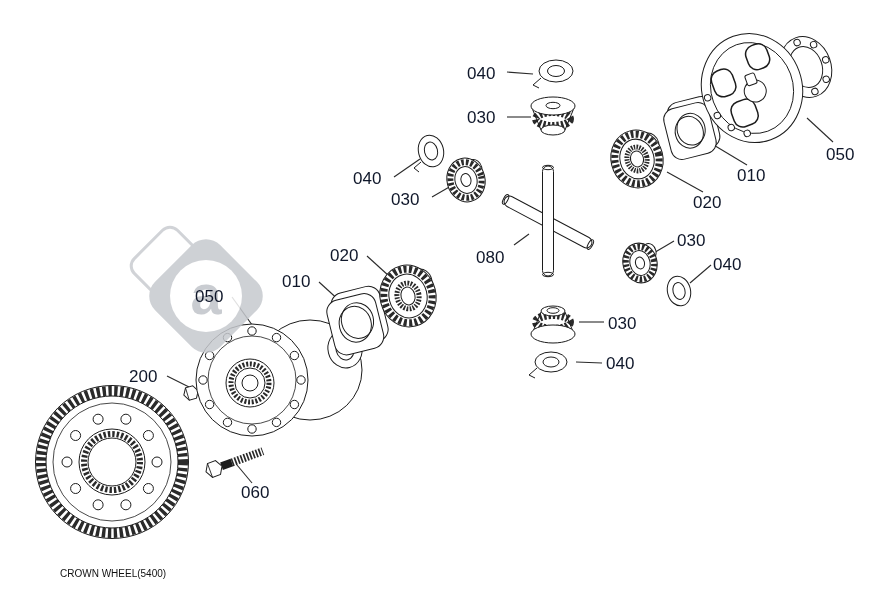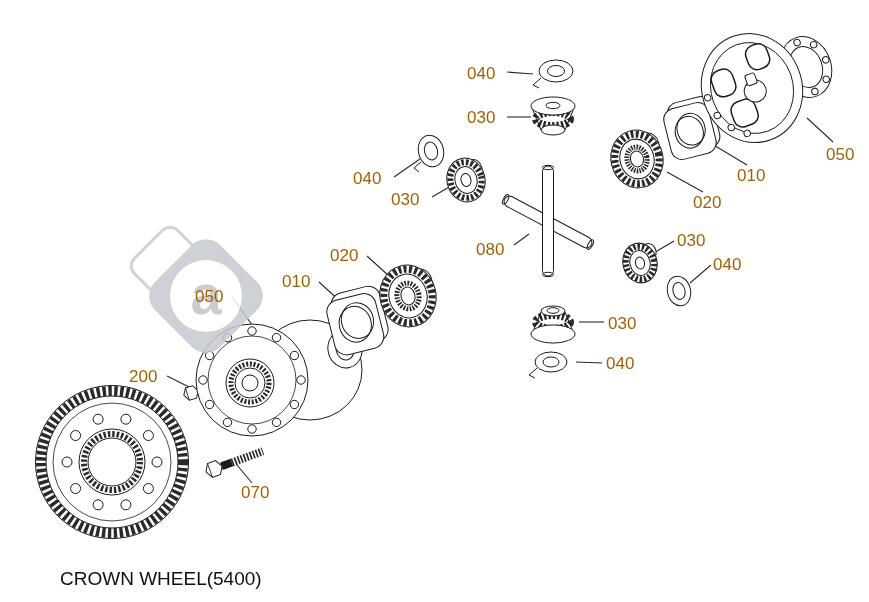--- a/index.html
+++ b/index.html
@@ -13,22 +13,22 @@
   .wm-bubble { position:absolute; left:160px; top:250px; width:92px; height:92px;
     background:#c6c9ce; border-radius:20px; transform:rotate(45deg); }
   .wm-diamond { position:absolute; left:138px; top:234px; width:58px; height:58px;
     border:3px solid #c9ccd1; border-radius:12px; transform:rotate(45deg); }
   .wm-circle { position:absolute; left:170px; top:260px; width:72px; height:72px;
     background:#ffffff; border-radius:50%; text-align:center; line-height:70px;
     font-size:56px; font-weight:bold; color:#c0c4c9; }
   .wm-text { position:absolute; left:266px; top:256px; font-size:67px;
     font-weight:bold; color:#c6c9ce; letter-spacing:0px; white-space:nowrap; }
   .callout { position:absolute; z-index:3; font-size:17px; font-weight:500;
-    color:#a16207; white-space:nowrap; }
-  .caption { position:absolute; z-index:3; left:60px; top:568px; font-size:19px;
+    color:#0f172a; white-space:nowrap; }
+  .caption { position:absolute; z-index:3; left:60px; top:568px; font-size:10px;
     color:#111111; }
 </style>
 </head>
 <body>
 
 <div class="stage">
 
   <svg width="869" height="602" viewBox="0 0 869 602">
 
     <g stroke="#2a2a2a" stroke-width="1.1">
@@ -253,25 +253,25 @@
     <div class="wm-circle">a</div>
   </div>
 
   <div class="callout" style="left:467px;top:64px">040</div>
   <div class="callout" style="left:467px;top:108px">030</div>
   <div class="callout" style="left:353px;top:169px">040</div>
   <div class="callout" style="left:391px;top:190px">030</div>
   <div class="callout" style="left:826px;top:145px">050</div>
   <div class="callout" style="left:737px;top:166px">010</div>
   <div class="callout" style="left:693px;top:193px">020</div>
-  <div class="callout" style="left:476px;top:240px">080</div>
+  <div class="callout" style="left:476px;top:248px">080</div>
   <div class="callout" style="left:677px;top:231px">030</div>
   <div class="callout" style="left:713px;top:255px">040</div>
   <div class="callout" style="left:330px;top:246px">020</div>
   <div class="callout" style="left:282px;top:272px">010</div>
   <div class="callout" style="left:195px;top:287px">050</div>
   <div class="callout" style="left:608px;top:314px">030</div>
   <div class="callout" style="left:606px;top:354px">040</div>
   <div class="callout" style="left:129px;top:367px">200</div>
-  <div class="callout" style="left:241px;top:483px">070</div>
+  <div class="callout" style="left:241px;top:483px">060</div>
 
   <div class="caption">CROWN WHEEL(5400)</div>
 </div>
 
 </body></html>

